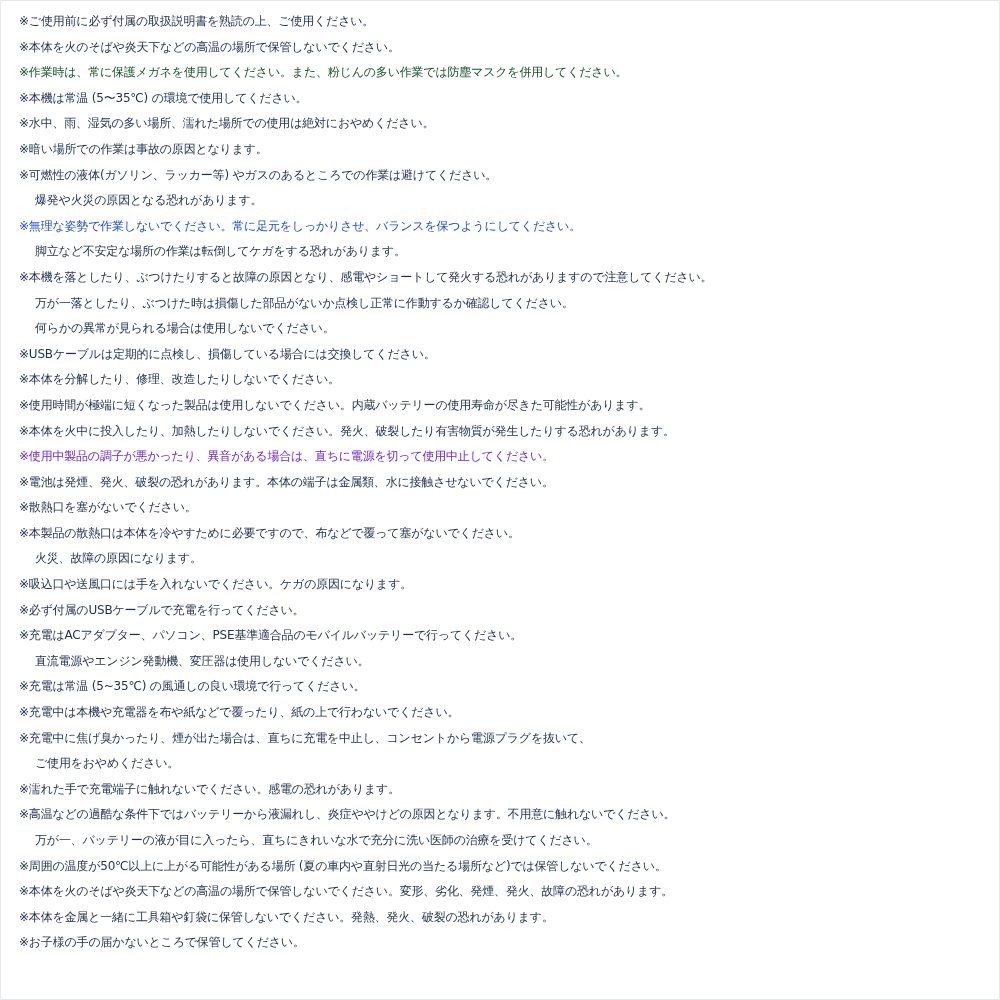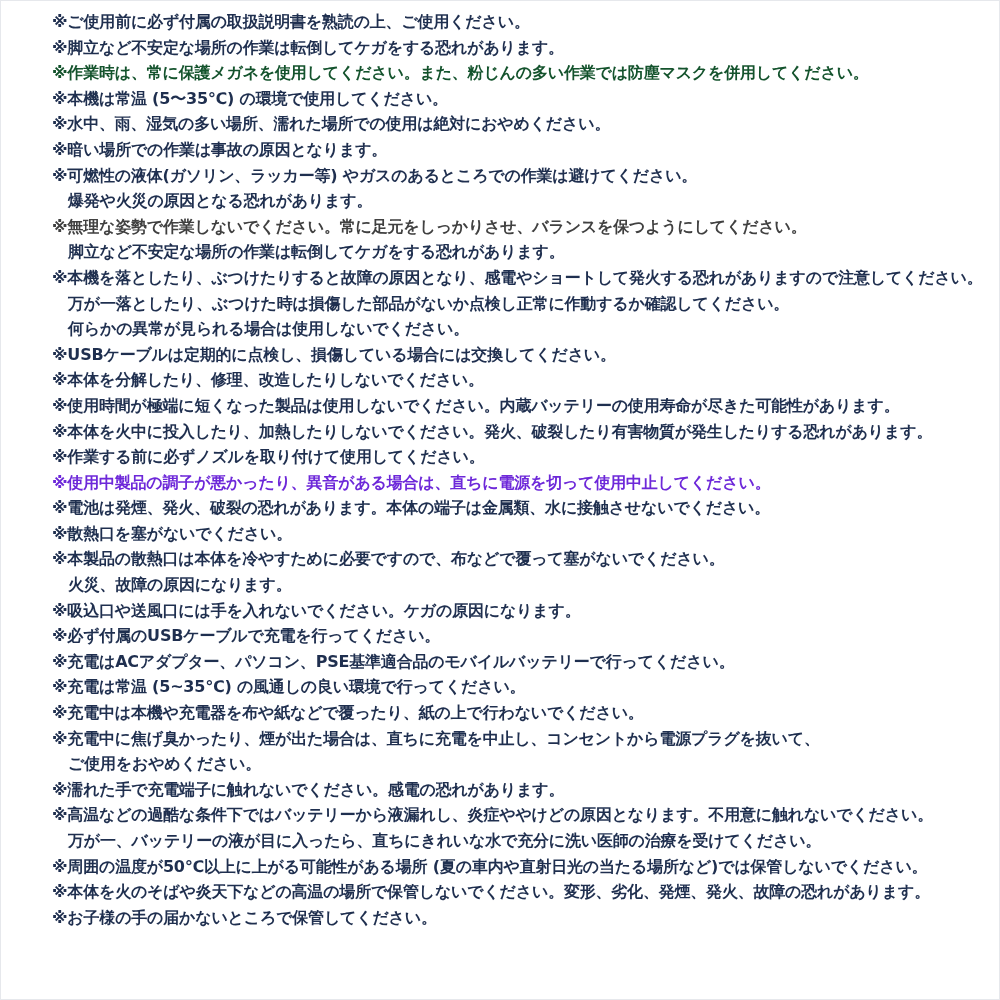--- a/index.html
+++ b/index.html
@@ -26,66 +26,66 @@
       position: absolute;
       left: 18px;
       top: 8px;
       margin: 0;
       padding: 0;
       list-style: none;
     }
     .line {
       height: 25.6px;
       line-height: 25.6px;
-      font-size: 16px;
-      font-weight: bold;
+      font-size: 12px;
+      font-weight: normal;
       color: #1f2f4f;
       white-space: nowrap;
       letter-spacing: -0.2px;
-      margin-left: 33px;
     }
     .line.cont {
       padding-left: 16px;
     }
   </style>
 </head>
 <body>
 
 <div class="page">
   <ul class="notes" id="notes">
       <li class="line" style="color: rgb(31, 47, 79);">※ご使用前に必ず付属の取扱説明書を熟読の上、ご使用ください。</li>
-      <li class="line" style="color: rgb(31, 47, 79);">※脚立など不安定な場所の作業は転倒してケガをする恐れがあります。</li>
+      <li class="line" style="color: rgb(31, 47, 79);">※本体を火のそばや炎天下などの高温の場所で保管しないでください。</li>
       <li class="line" style="color: #14532d;">※作業時は、常に保護メガネを使用してください。また、粉じんの多い作業では防塵マスクを併用してください。</li>
       <li class="line" style="color: rgb(31, 47, 79);">※本機は常温 (5〜35℃) の環境で使用してください。</li>
       <li class="line" style="color: rgb(31, 47, 79);">※水中、雨、湿気の多い場所、濡れた場所での使用は絶対におやめください。</li>
       <li class="line" style="color: rgb(31, 47, 79);">※暗い場所での作業は事故の原因となります。</li>
       <li class="line" style="color: rgb(31, 47, 79);">※可燃性の液体(ガソリン、ラッカー等) やガスのあるところでの作業は避けてください。</li>
       <li class="line cont" style="color: rgb(31, 47, 79);">爆発や火災の原因となる恐れがあります。</li>
-      <li class="line" style="color: #404040;">※無理な姿勢で作業しないでください。常に足元をしっかりさせ、バランスを保つようにしてください。</li>
+      <li class="line" style="color: #1d4ed8;">※無理な姿勢で作業しないでください。常に足元をしっかりさせ、バランスを保つようにしてください。</li>
       <li class="line cont" style="color: rgb(31, 47, 79);">脚立など不安定な場所の作業は転倒してケガをする恐れがあります。</li>
       <li class="line" style="color: rgb(31, 47, 79);">※本機を落としたり、ぶつけたりすると故障の原因となり、感電やショートして発火する恐れがありますので注意してください。</li>
       <li class="line cont" style="color: rgb(31, 47, 79);">万が一落としたり、ぶつけた時は損傷した部品がないか点検し正常に作動するか確認してください。</li>
       <li class="line cont" style="color: rgb(31, 47, 79);">何らかの異常が見られる場合は使用しないでください。</li>
       <li class="line" style="color: rgb(31, 47, 79);">※USBケーブルは定期的に点検し、損傷している場合には交換してください。</li>
       <li class="line" style="color: rgb(31, 47, 79);">※本体を分解したり、修理、改造したりしないでください。</li>
       <li class="line" style="color: rgb(31, 47, 79);">※使用時間が極端に短くなった製品は使用しないでください。内蔵バッテリーの使用寿命が尽きた可能性があります。</li>
       <li class="line" style="color: rgb(31, 47, 79);">※本体を火中に投入したり、加熱したりしないでください。発火、破裂したり有害物質が発生したりする恐れがあります。</li>
-      <li class="line" style="color: rgb(31, 47, 79);">※作業する前に必ずノズルを取り付けて使用してください。</li>
       <li class="line" style="color: #6d28d9;">※使用中製品の調子が悪かったり、異音がある場合は、直ちに電源を切って使用中止してください。</li>
       <li class="line" style="color: rgb(31, 47, 79);">※電池は発煙、発火、破裂の恐れがあります。本体の端子は金属類、水に接触させないでください。</li>
       <li class="line" style="color: rgb(31, 47, 79);">※散熱口を塞がないでください。</li>
       <li class="line" style="color: rgb(31, 47, 79);">※本製品の散熱口は本体を冷やすために必要ですので、布などで覆って塞がないでください。</li>
       <li class="line cont" style="color: rgb(31, 47, 79);">火災、故障の原因になります。</li>
       <li class="line" style="color: rgb(31, 47, 79);">※吸込口や送風口には手を入れないでください。ケガの原因になります。</li>
       <li class="line" style="color: rgb(31, 47, 79);">※必ず付属のUSBケーブルで充電を行ってください。</li>
       <li class="line" style="color: rgb(31, 47, 79);">※充電はACアダプター、パソコン、PSE基準適合品のモバイルバッテリーで行ってください。</li>
+      <li class="line cont" style="color: rgb(31, 47, 79);">直流電源やエンジン発動機、変圧器は使用しないでください。</li>
       <li class="line" style="color: rgb(31, 47, 79);">※充電は常温 (5~35℃) の風通しの良い環境で行ってください。</li>
       <li class="line" style="color: rgb(31, 47, 79);">※充電中は本機や充電器を布や紙などで覆ったり、紙の上で行わないでください。</li>
       <li class="line" style="color: rgb(31, 47, 79);">※充電中に焦げ臭かったり、煙が出た場合は、直ちに充電を中止し、コンセントから電源プラグを抜いて、</li>
       <li class="line cont" style="color: rgb(31, 47, 79);">ご使用をおやめください。</li>
       <li class="line" style="color: rgb(31, 47, 79);">※濡れた手で充電端子に触れないでください。感電の恐れがあります。</li>
       <li class="line" style="color: rgb(31, 47, 79);">※高温などの過酷な条件下ではバッテリーから液漏れし、炎症ややけどの原因となります。不用意に触れないでください。</li>
       <li class="line cont" style="color: rgb(31, 47, 79);">万が一、バッテリーの液が目に入ったら、直ちにきれいな水で充分に洗い医師の治療を受けてください。</li>
       <li class="line" style="color: rgb(31, 47, 79);">※周囲の温度が50℃以上に上がる可能性がある場所 (夏の車内や直射日光の当たる場所など)では保管しないでください。</li>
       <li class="line" style="color: rgb(31, 47, 79);">※本体を火のそばや炎天下などの高温の場所で保管しないでください。変形、劣化、発煙、発火、故障の恐れがあります。</li>
+      <li class="line" style="color: rgb(31, 47, 79);">※本体を金属と一緒に工具箱や釘袋に保管しないでください。発熱、発火、破裂の恐れがあります。</li>
       <li class="line" style="color: rgb(31, 47, 79);">※お子様の手の届かないところで保管してください。</li>
     </ul>
 </div>
 
 </body></html>

